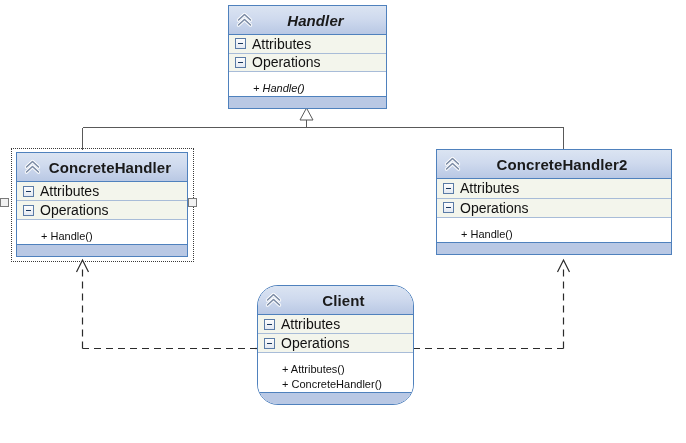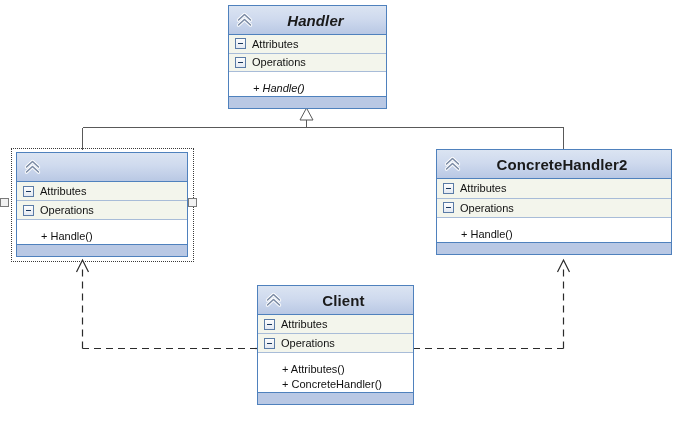--- a/index.html
+++ b/index.html
@@ -81,21 +81,21 @@
     position: relative;
     background: #f3f5ec;
     border-bottom: 1px solid #a8bcd8;
     height: 20px;
     display: flex;
     align-items: center;
     padding-left: 6px;
     box-sizing: border-box;
   }
   .uml-section .sec-label {
-    font-size: 11px;
+    font-size: 14px;
     color: #111111;
     margin-left: 6px;
     white-space: nowrap;
   }
 
   .pm-box {
     width: 11px;
     height: 11px;
     box-sizing: border-box;
     border: 1px solid #5a7ba6;
@@ -217,20 +217,21 @@
   <div class="uml-class" style="left:16px; top:152px; width:172px; height:105px;">
     <div class="uml-header">
       <span class="chev-icon">
         <svg width="17" height="17" viewBox="0 0 17 17">
           <path d="M2.5 8.5 L8.5 3 L14.5 8.5" fill="none" stroke="#ffffff" stroke-width="3.4" stroke-linecap="round" stroke-linejoin="round"></path>
           <path d="M2.5 13.5 L8.5 8 L14.5 13.5" fill="none" stroke="#ffffff" stroke-width="3.4" stroke-linecap="round" stroke-linejoin="round"></path>
           <path d="M2.5 8.5 L8.5 3 L14.5 8.5" fill="none" stroke="#7b8ba5" stroke-width="1.6" stroke-linecap="round" stroke-linejoin="round"></path>
           <path d="M2.5 13.5 L8.5 8 L14.5 13.5" fill="none" stroke="#7b8ba5" stroke-width="1.6" stroke-linecap="round" stroke-linejoin="round"></path>
         </svg>
       </span>
+      <span class="uml-title">ConcreteHandler</span>
     </div>
 
     <div class="uml-section">
       <span class="pm-box"></span>
       <span class="sec-label">Attributes</span>
     </div>
 
     <div class="uml-section">
       <span class="pm-box"></span>
       <span class="sec-label">Operations</span>
@@ -269,21 +270,21 @@
       <span class="sec-label">Operations</span>
     </div>
 
     <div class="uml-members">
       <div class="member">+ Handle()</div>
     </div>
 
     <div class="uml-footer"></div>
   </div>
 
-  <div class="uml-class" style="left:257px; top:285px; width:157px; height:120px;">
+  <div class="uml-class" style="left:257px; top:285px; width:157px; height:120px;border-radius:21px;">
     <div class="uml-header">
       <span class="chev-icon">
         <svg width="17" height="17" viewBox="0 0 17 17">
           <path d="M2.5 8.5 L8.5 3 L14.5 8.5" fill="none" stroke="#ffffff" stroke-width="3.4" stroke-linecap="round" stroke-linejoin="round"></path>
           <path d="M2.5 13.5 L8.5 8 L14.5 13.5" fill="none" stroke="#ffffff" stroke-width="3.4" stroke-linecap="round" stroke-linejoin="round"></path>
           <path d="M2.5 8.5 L8.5 3 L14.5 8.5" fill="none" stroke="#7b8ba5" stroke-width="1.6" stroke-linecap="round" stroke-linejoin="round"></path>
           <path d="M2.5 13.5 L8.5 8 L14.5 13.5" fill="none" stroke="#7b8ba5" stroke-width="1.6" stroke-linecap="round" stroke-linejoin="round"></path>
         </svg>
       </span>
       <span class="uml-title">Client</span>

